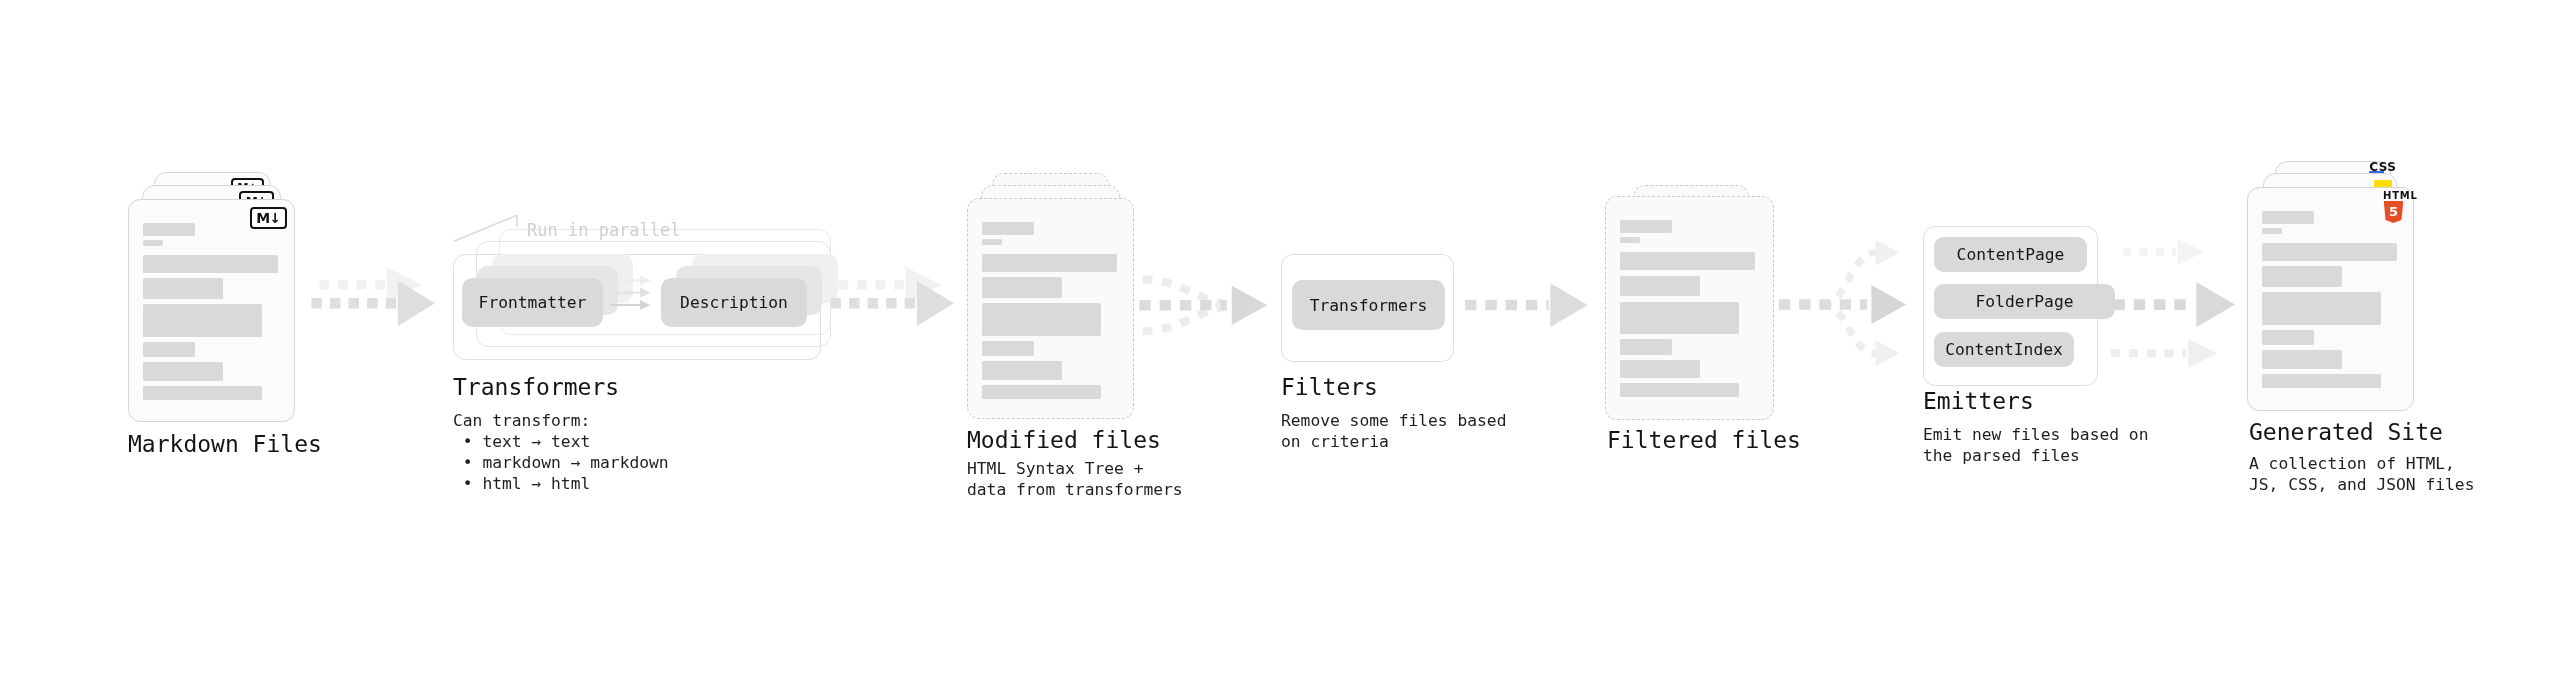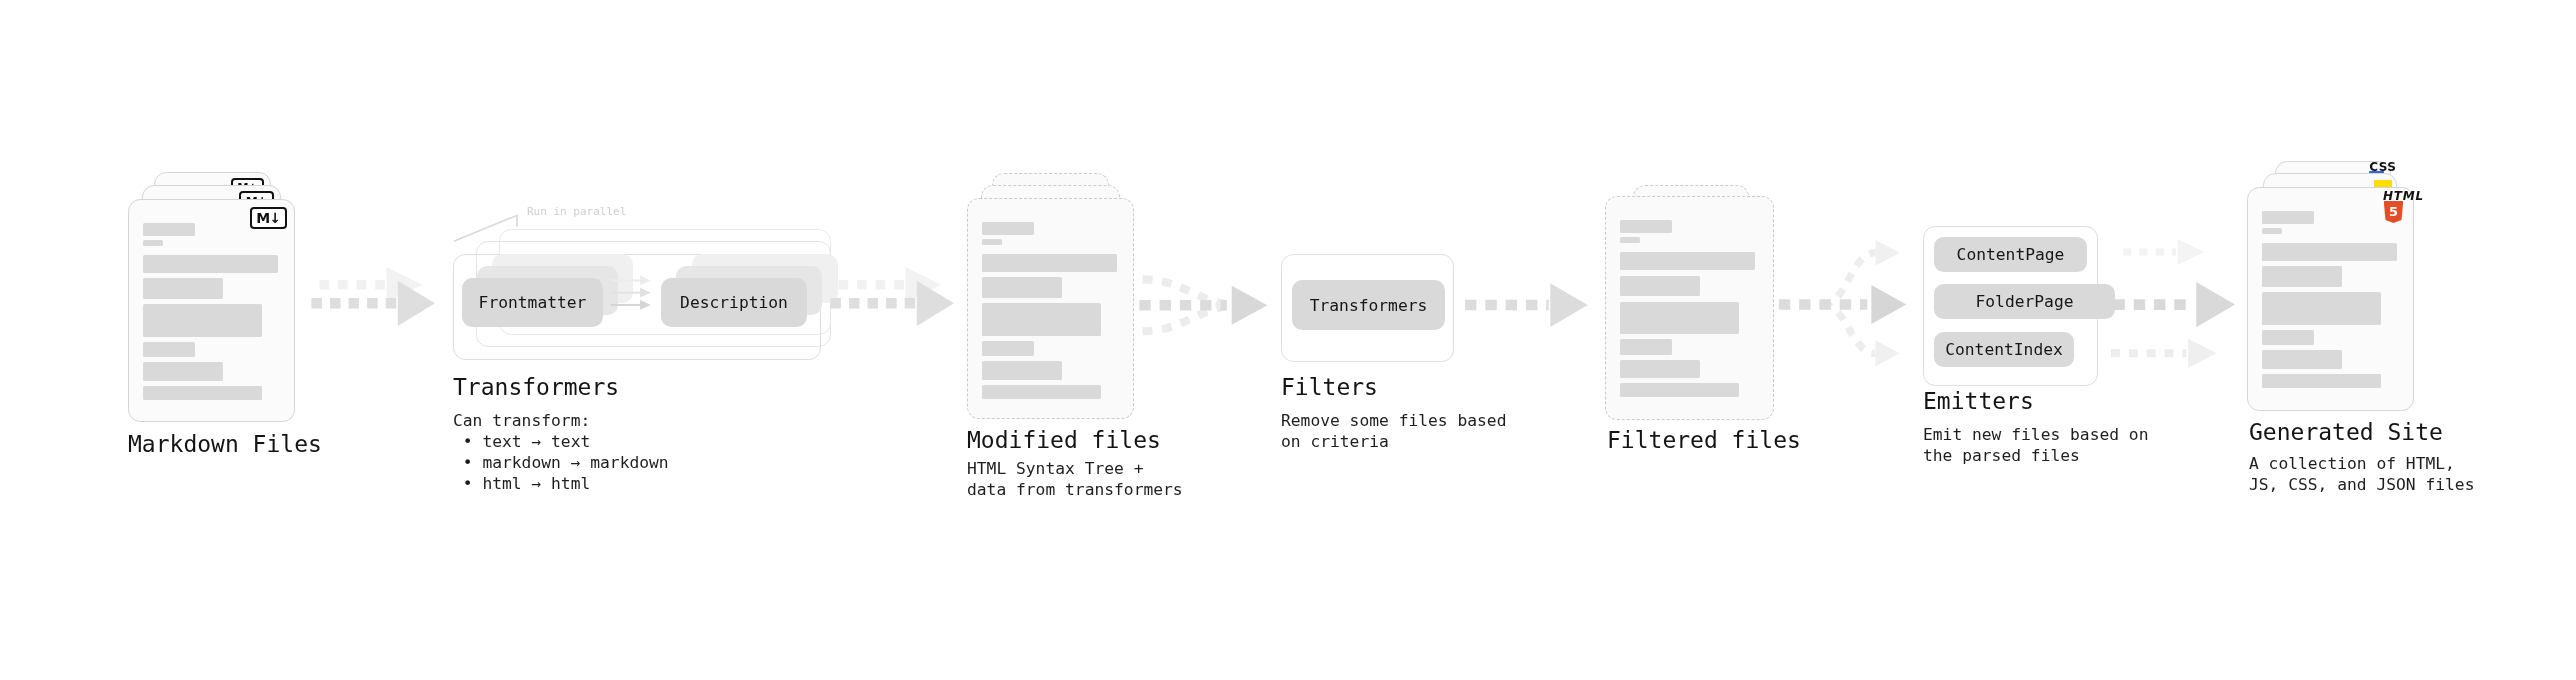--- a/index.html
+++ b/index.html
@@ -51,23 +51,24 @@
   }
   .stage-desc {
     position: absolute;
     font-size: 16.3px;
     line-height: 21px;
     color: #1e1e1e;
     white-space: pre-line;
   }
   .note-label {
     position: absolute;
-    font-size: 11px;
+    font-size: 17px;
     color: #cfcfcf;
     white-space: nowrap;
+    margin-top: 15px;
   }
 
   
   .frame {
     position: absolute;
     border: 1.6px solid #dedede;
     border-radius: 12.2px;
     background: transparent;
   }
   .frame.ghost1 { border-color: #e4e4e4; }
@@ -84,21 +85,21 @@
     white-space: nowrap;
   }
   .pill.ghost1 { background: #e6e6e6; }
   .pill.ghost2 { background: #f0f0f0; }
 
   
   .badge { position: absolute; text-align: center; font-family: "DejaVu Sans", "Liberation Sans", sans-serif; }
   .css-word { font-size: 12px; font-weight: bold; color: #111; line-height: 6.5px; letter-spacing: 0.4px; }
   .css-bar { height: 3.3px; background: #2b68e8; margin-top: 0.8px; border-radius: 0.8px; }
   .js-badge { width: 18.7px; height: 8.1px; background: #ffdd00; }
-  .html5-word { font-size: 12px; font-weight: bold; color: #111; line-height: 6.5px; letter-spacing: 0.8px; font-style: italic; }
+  .html5-word { font-size: 10px; font-weight: bold; color: #111; line-height: 6.5px; letter-spacing: 0.8px; }
   .html5-shield {
     width: 19.5px; height: 22px; margin: 1.6px auto 0;
     background: #e44d26;
     clip-path: polygon(0 0, 100% 0, 91% 86%, 50% 100%, 9% 86%);
     color: #fff; font-size: 13px; font-weight: bold;
     display: flex; align-items: center; justify-content: center;
   }
   svg { position: absolute; overflow: visible; }
 </style>
 </head>

